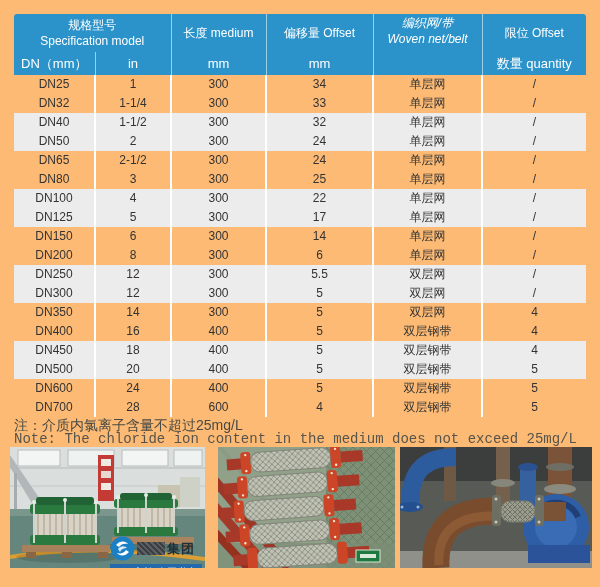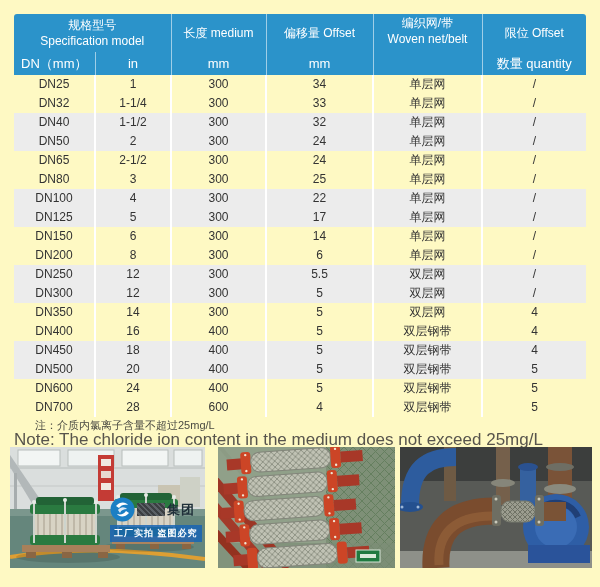--- a/index.html
+++ b/index.html
@@ -1,50 +1,50 @@
 <!DOCTYPE html>
 <html style="--header-blue: #2b93ca; --stripe-gray: #ececec;"><head>
 <meta charset="utf-8">
 <style>
   :root{
     --header-blue:#2b93ca;
     --stripe-gray:#ececec;
   }
   *{box-sizing:border-box;margin:0;padding:0;}
   body{width:600px;height:587px;background:#fff;font-family:"Liberation Sans",sans-serif;}
-  .page{position:relative;width:600px;height:587px;background:#fef9c3;overflow:hidden;}
+  .page{position:relative;width:600px;height:587px;background:#fdba74;overflow:hidden;}
 
   
   .spec-table-wrap{position:absolute;left:14px;top:14px;width:572px;border-radius:3px;overflow:hidden;}
   table{border-collapse:collapse;width:572px;table-layout:fixed;}
   thead th{background:var(--header-blue);color:#fff;font-weight:normal;font-size:12px;text-align:center;vertical-align:middle;}
   thead tr.h1 th{height:38px;line-height:1.3;padding-top:2px;}
   thead tr.h2 th{height:23px;font-size:13px;}
   thead th.sep{border-left:1px solid rgba(255,255,255,.55);}
-  thead th.woven-th{line-height:1.3;padding-top:10px;vertical-align:top;}
+  thead th.woven-th{line-height:1.3;padding-top:10px;vertical-align:top;font-style:italic;}
   tbody td{height:19px;font-size:12px;color:#333;text-align:center;border-left:2px solid #fff;line-height:19px;white-space:nowrap;overflow:hidden;}
   tbody td:first-child{border-left:none;}
   tbody tr.stripe td{background:var(--stripe-gray);text-align:center;}
 
   
   .note{position:absolute;left:14px;top:418px;}
-  .note-zh{font-size:11px;color:#4a4a42;line-height:14px;margin-left:21px;}
-  .note-en{font-size:17px;color:#57544c;line-height:15px;font-family:Liberation Sans, sans-serif;}
+  .note-zh{font-size:14px;color:#4a4a42;line-height:14px;}
+  .note-en{font-size:14px;color:#57544c;line-height:15px;font-family:Liberation Mono, monospace;}
 
   
   .photos{position:absolute;left:10px;top:447px;height:121px;display:flex;}
   .photo{position:relative;height:121px;overflow:hidden;background:#ccc;}
   .photo svg{display:block;}
   .photo-1{width:195px;margin-right:13px;}
   .photo-2{width:177px;margin-right:5px;}
   .photo-3{width:192px;}
 
   
   .watermark{position:absolute;left:100px;top:50px;width:95px;}
-  .wm-top{display:flex;align-items:center;}
+  .wm-top{display:flex;align-items:center;margin-top:39px;}
   .wm-logo{width:25px;height:25px;flex:0 0 25px;}
   .wm-name{display:flex;align-items:center;margin-left:2px;filter:blur(.4px);}
   .wm-redact{display:inline-block;width:28px;height:13px;margin-right:2px;
     background:repeating-linear-gradient(45deg,#3b3f42 0 2px,#5b6166 2px 4px);}
   .wm-suffix{font-size:13px;font-weight:bold;color:#20303a;letter-spacing:1px;}
   .wm-ribbon{margin-top:3px;display:inline-block;background:rgba(23,100,180,.85);
     color:#fff;font-size:9px;font-weight:bold;letter-spacing:1px;padding:2px 4px;white-space:nowrap;}
 </style>
 </head>
 <body>

